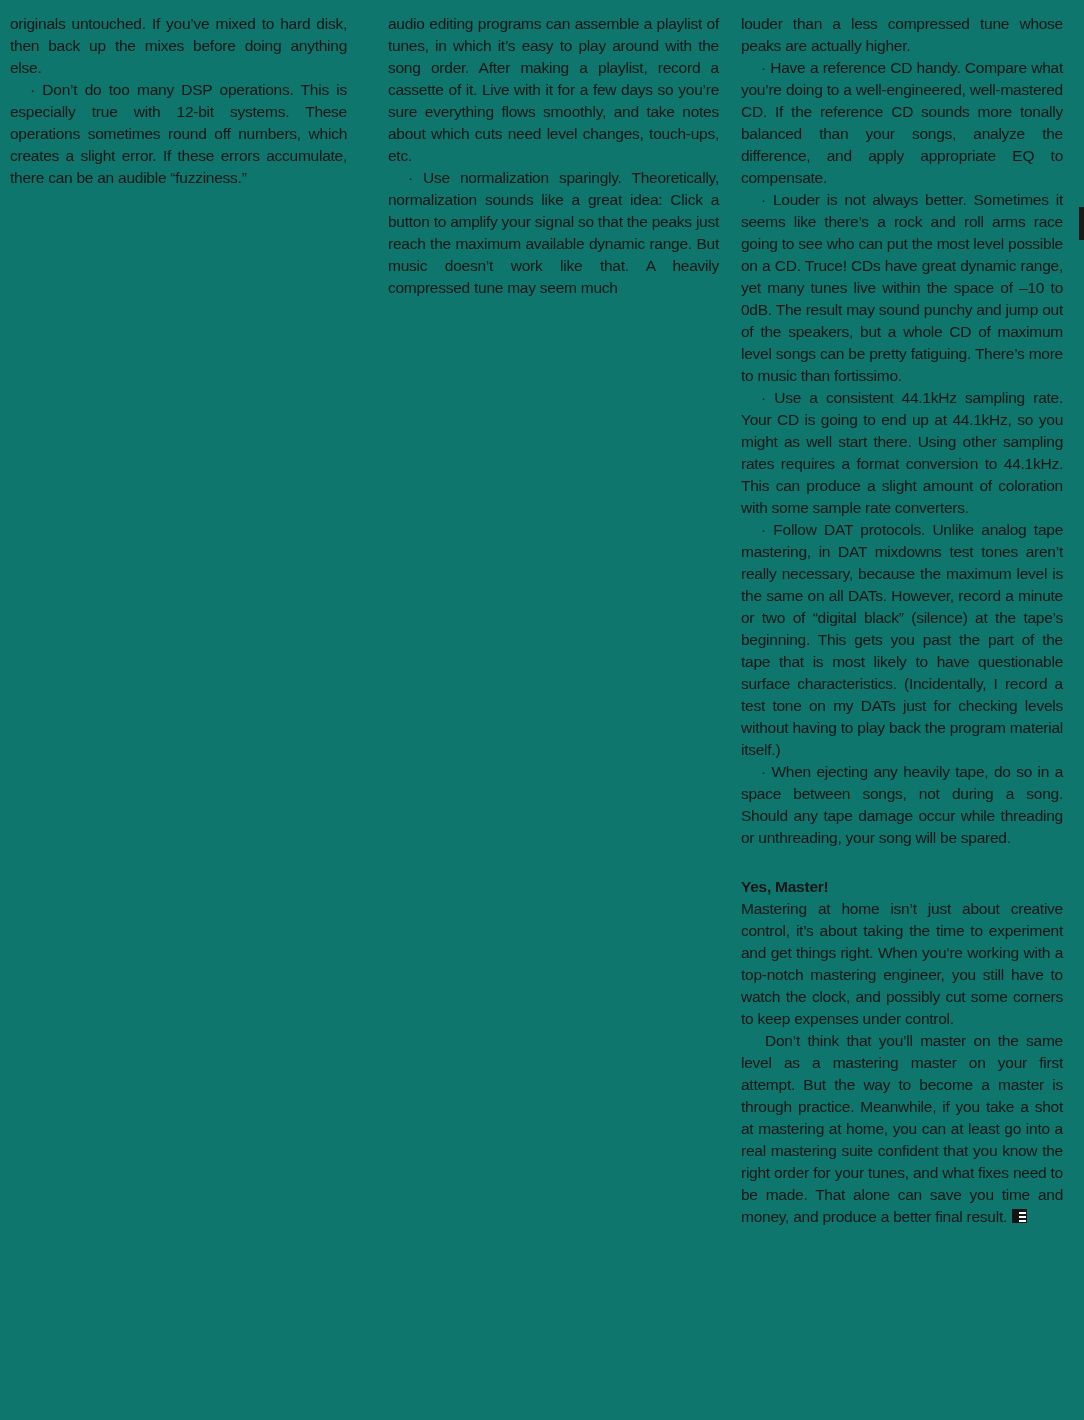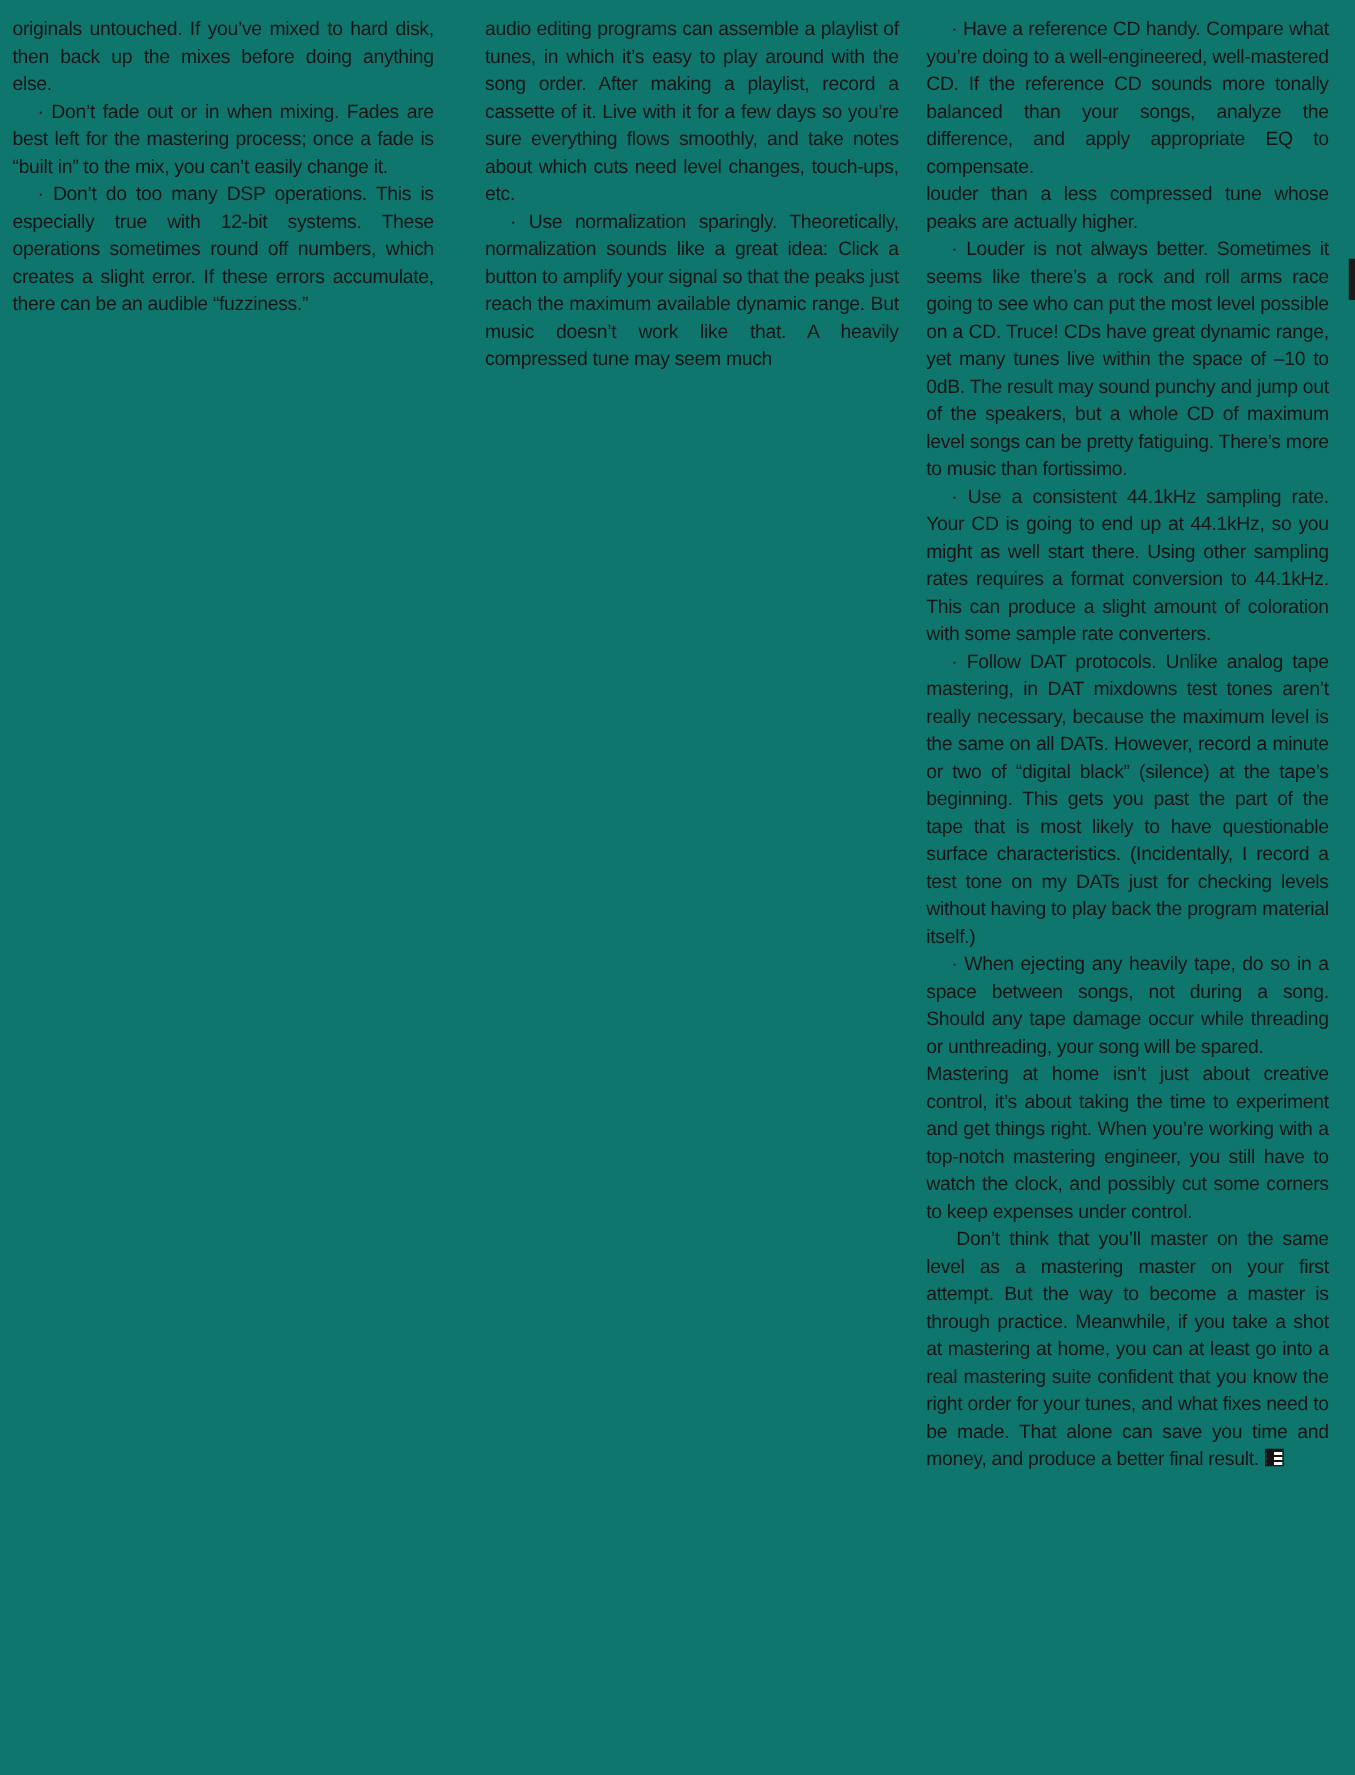--- a/index.html
+++ b/index.html
@@ -41,35 +41,35 @@
     width: 5px; height: 33px; background: #1a1a1a;
   }
 </style>
 </head>
 <body>
 
 <div class="page">
 
   <div class="col col1">
     <p class="para body">originals untouched. If you’ve mixed to hard disk, then back up the mixes before doing anything else.</p>
-    <p class="para bullet">· Don’t fade out or in when mixing. Fades are best left for the mastering process; once a fade is “built in” to the mix, you can’t easily change it.</p>
     <p class="para bullet">· Don’t do too many DSP operations. This is especially true with 12-bit systems. These operations sometimes round off numbers, which creates a slight error. If these errors accumulate, there can be an audible “fuzziness.”</p>
   </div>
 
   <div class="col col2">
     <p class="para body">audio editing programs can assemble a playlist of tunes, in which it’s easy to play around with the song order. After making a playlist, record a cassette of it. Live with it for a few days so you’re sure everything flows smoothly, and take notes about which cuts need level changes, touch-ups, etc.</p>
     <p class="para bullet">· Use normalization sparingly. Theoretically, normalization sounds like a great idea: Click a button to amplify your signal so that the peaks just reach the maximum available dynamic range. But music doesn’t work like that. A heavily compressed tune may seem much</p>
   </div>
 
   <div class="col col3">
+    <p class="para body">louder than a less compressed tune whose peaks are actually higher.</p>
     <p class="para bullet">· Have a reference CD handy. Compare what you’re doing to a well-engineered, well-mastered CD. If the reference CD sounds more tonally balanced than your songs, analyze the difference, and apply appropriate EQ to compensate.</p>
-    <p class="para body">louder than a less compressed tune whose peaks are actually higher.</p>
     <p class="para bullet">· Louder is not always better. Sometimes it seems like there’s a rock and roll arms race going to see who can put the most level possible on a CD. Truce! CDs have great dynamic range, yet many tunes live within the space of –10 to 0dB. The result may sound punchy and jump out of the speakers, but a whole CD of maximum level songs can be pretty fatiguing. There’s more to music than fortissimo.</p>
     <p class="para bullet">· Use a consistent 44.1kHz sampling rate. Your CD is going to end up at 44.1kHz, so you might as well start there. Using other sampling rates requires a format conversion to 44.1kHz. This can produce a slight amount of coloration with some sample rate converters.</p>
     <p class="para bullet">· Follow DAT protocols. Unlike analog tape mastering, in DAT mixdowns test tones aren’t really necessary, because the maximum level is the same on all DATs. However, record a minute or two of “digital black” (silence) at the tape’s beginning. This gets you past the part of the tape that is most likely to have questionable surface characteristics. (Incidentally, I record a test tone on my DATs just for checking levels without having to play back the program material itself.)</p>
     <p class="para bullet">· When ejecting any heavily tape, do so in a space between songs, not during a song. Should any tape damage occur while threading or unthreading, your song will be spared.</p>
+    <h3 class="heading">Yes, Master!</h3>
     <p class="para body">Mastering at home isn’t just about creative control, it’s about taking the time to experiment and get things right. When you’re working with a top-notch mastering engineer, you still have to watch the clock, and possibly cut some corners to keep expenses under control.</p>
     <p class="para indent"><span>Don’t think that you’ll master on the same level as a mastering master on your first attempt. But the way to become a master is through practice. Meanwhile, if you take a shot at mastering at home, you can at least go into a real mastering suite confident that you know the right order for your tunes, and what fixes need to be made. That alone can save you time and money, and produce a better final result.</span><span class="endmark"></span></p>
   </div>
 
   <div class="edge-mark"></div>
 
 </div>
 
 </body></html>

